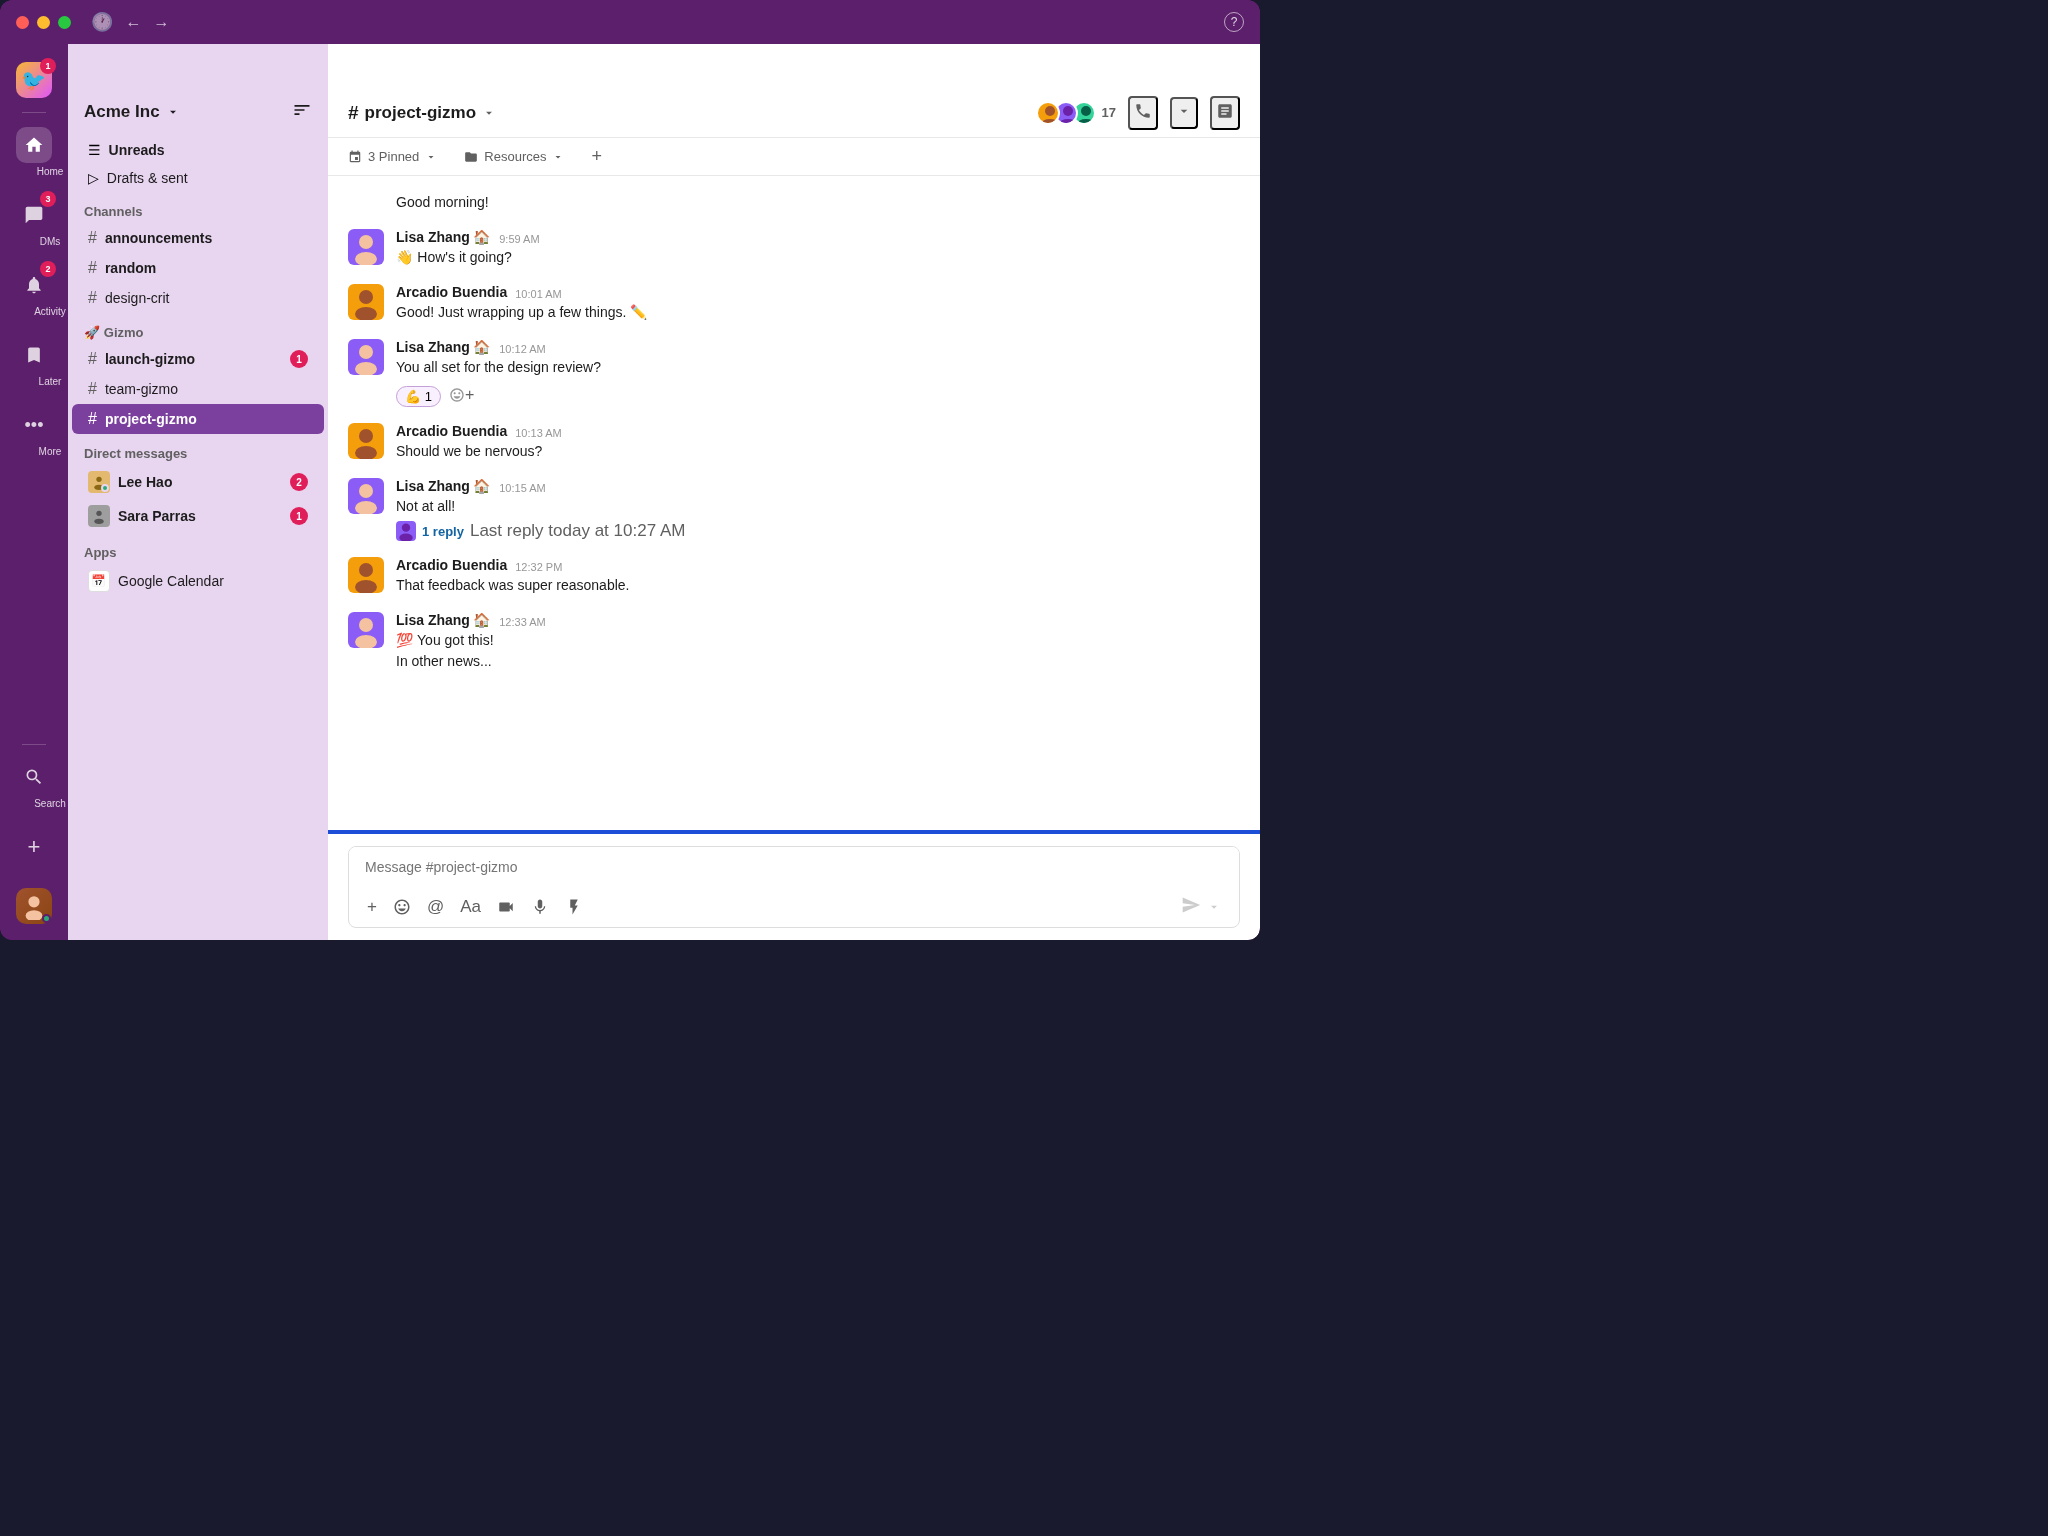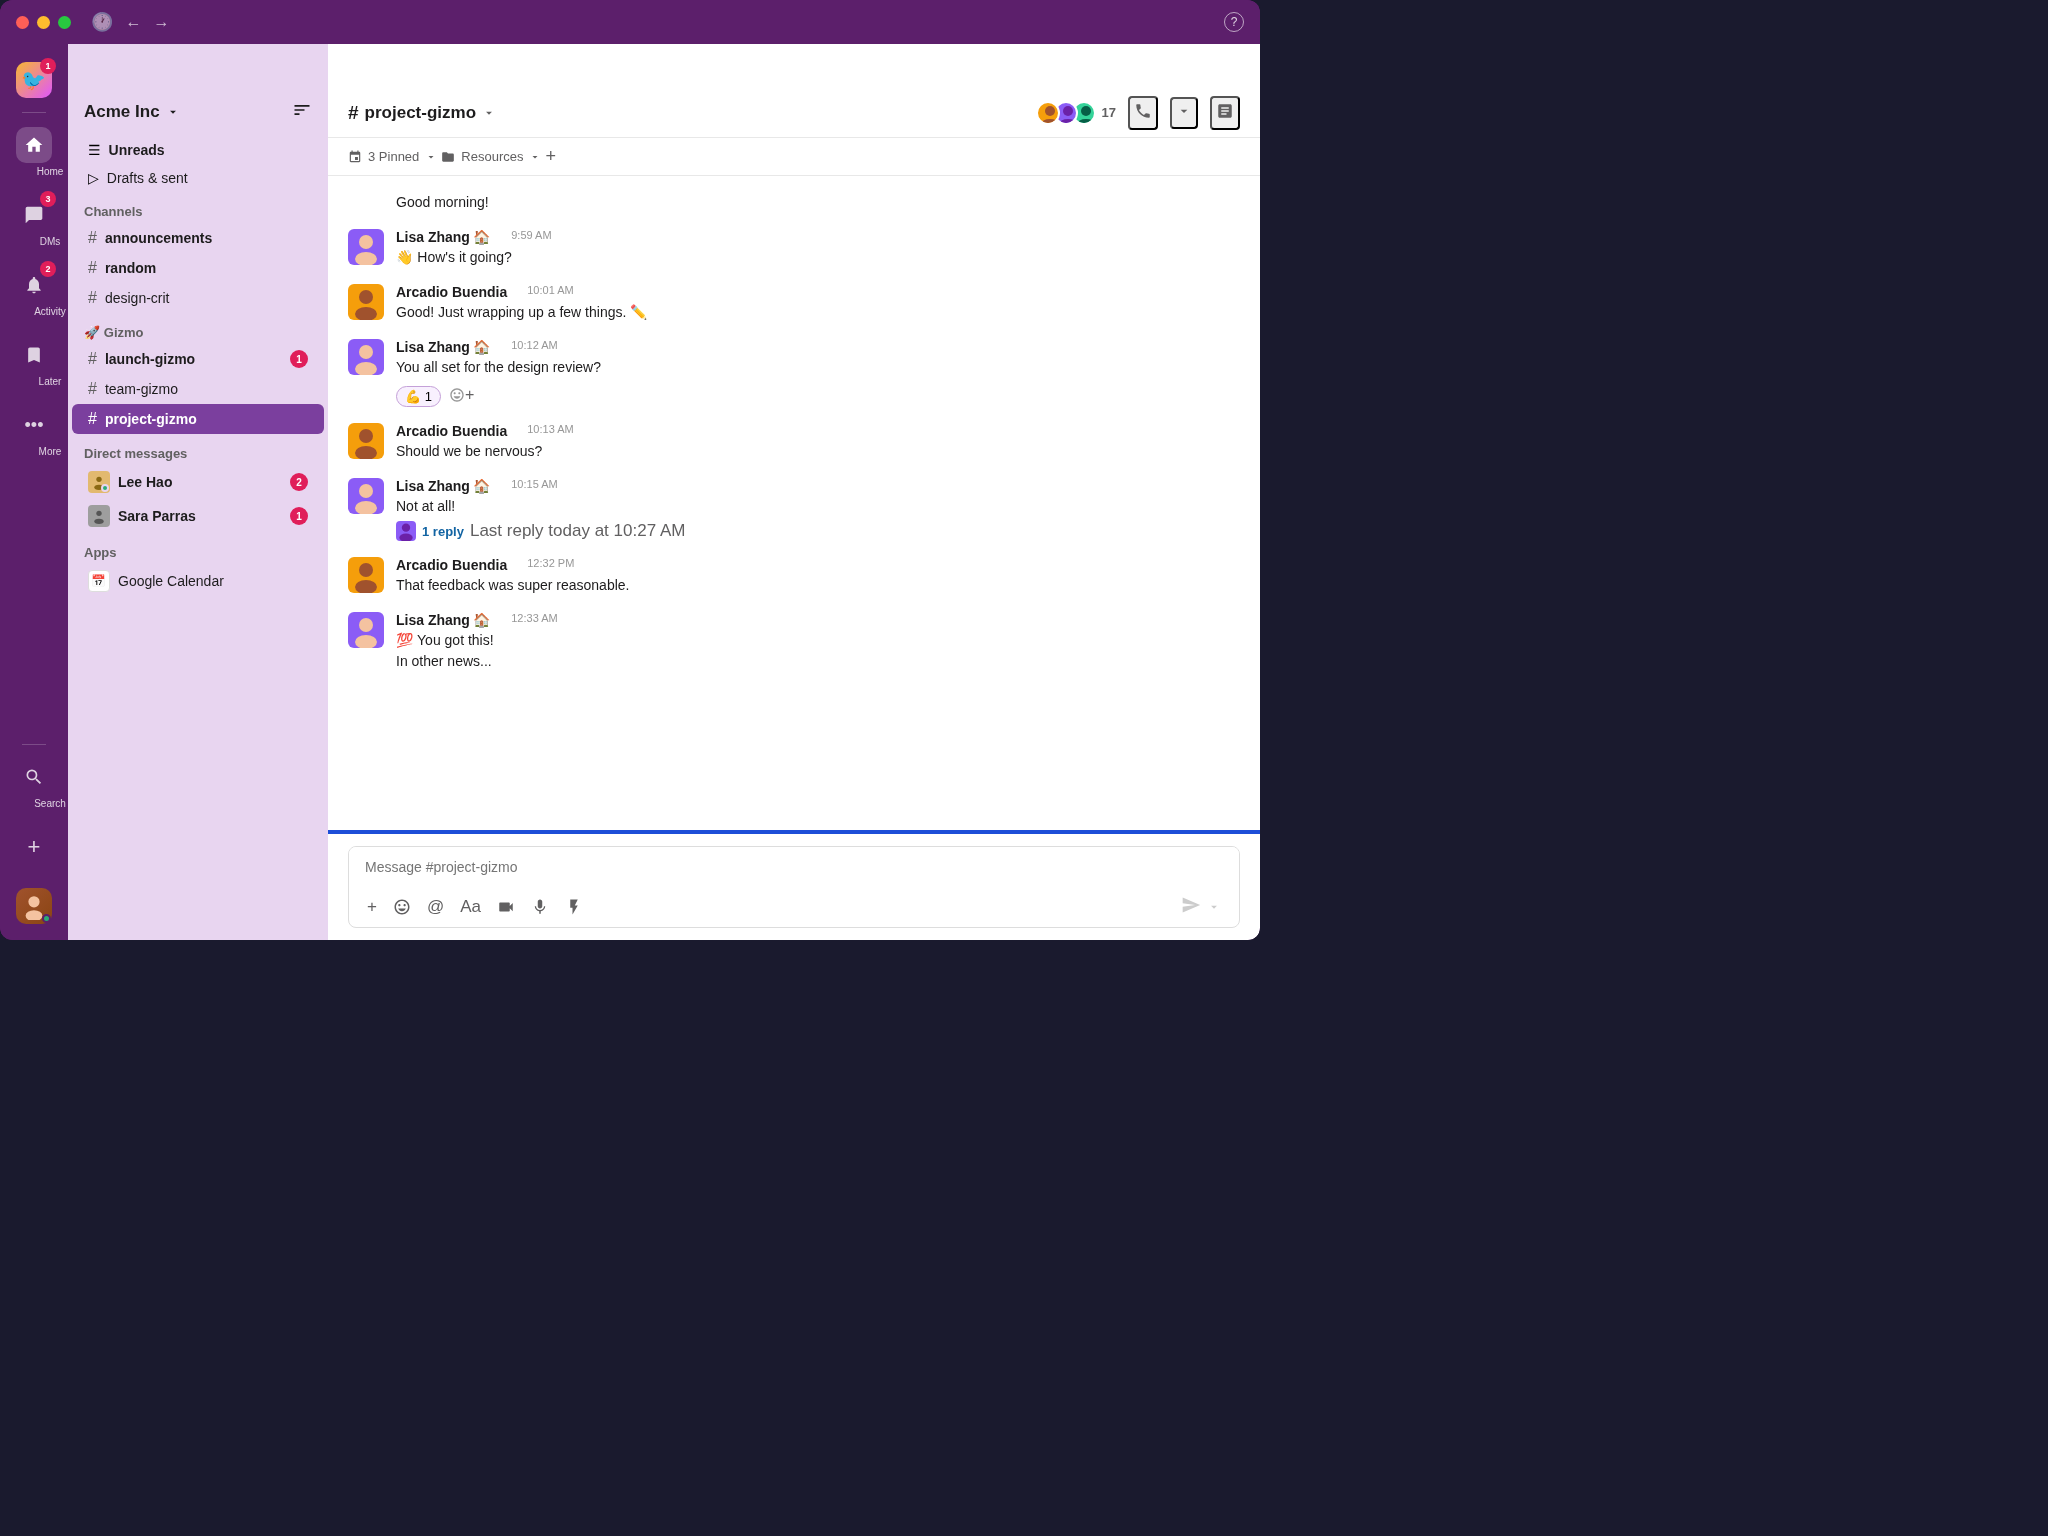--- a/index.html
+++ b/index.html
@@ -45,30 +45,30 @@
     .main { flex: 1; display: flex; flex-direction: column; padding-top: 44px; background: #fff; }
     .chat-header { display: flex; align-items: center; padding: 0 20px; height: 50px; border-bottom: 1px solid #e8e8e8; flex-shrink: 0; }
     .channel-name { font-size: 17px; font-weight: 700; color: #1d1c1d; display: flex; align-items: center; gap: 6px; cursor: pointer; }
     .channel-hash { font-size: 19px; color: #1d1c1d; }
     .header-right { margin-left: auto; display: flex; align-items: center; gap: 12px; }
     .member-avatars { display: flex; align-items: center; }
     .member-count { font-size: 13px; color: #616061; margin-left: 6px; font-weight: 700; cursor: pointer; }
     .header-icon-btn { color: #616061; cursor: pointer; font-size: 16px; padding: 4px; border-radius: 4px; }
 
     
-    .pinned-bar { display: flex; align-items: center; gap: 4px; padding: 8px 20px; border-bottom: 1px solid #e8e8e8; flex-shrink: 0; }
+    .pinned-bar { display: flex; align-items: center; gap: 27px; padding: 8px 20px; border-bottom: 1px solid #e8e8e8; flex-shrink: 0; }
     .pinned-btn { display: flex; align-items: center; gap: 6px; font-size: 13px; color: #616061; cursor: pointer; }
     .add-btn { font-size: 18px; color: #616061; cursor: pointer; }
 
     
     .messages { flex: 1; overflow-y: auto; padding: 16px 20px; }
     .message { display: flex; gap: 12px; margin-bottom: 16px; }
     .msg-avatar { width: 36px; height: 36px; border-radius: 6px; flex-shrink: 0; overflow: hidden; background: #ccc; display: flex; align-items: center; justify-content: center; }
     .msg-content { flex: 1; }
-    .msg-header { display: flex; align-items: flex-start; gap: 20px; margin-bottom: 2px; }
+    .msg-header { display: flex; align-items: flex-end; gap: 8px; margin-bottom: 2px; }
     .msg-author { font-size: 14px; font-weight: 700; color: #1d1c1d; }
     .msg-time { font-size: 11px; color: #979797; }
     .msg-text { font-size: 14px; color: #1d1c1d; line-height: 1.5; }
     .msg-reaction { display: inline-flex; align-items: center; gap: 4px; background: #f8f0fe; border: 1px solid #c4a0d8; border-radius: 18px; padding: 2px 8px; font-size: 13px; cursor: pointer; margin-top: 4px; }
     .msg-reaction-add { display: inline-flex; align-items: center; background: transparent; border: none; font-size: 16px; cursor: pointer; color: #616061; margin-left: 4px; }
     .msg-reply-thread { display: flex; align-items: center; gap: 6px; margin-top: 4px; cursor: pointer; }
     .reply-avatar-small { width: 20px; height: 20px; border-radius: 4px; overflow: hidden; background: #ccc; }
     .reply-text { font-size: 13px; color: #1264a3; font-weight: 600; }
     .reply-time { font-size: 17px; color: #616061; }
 

